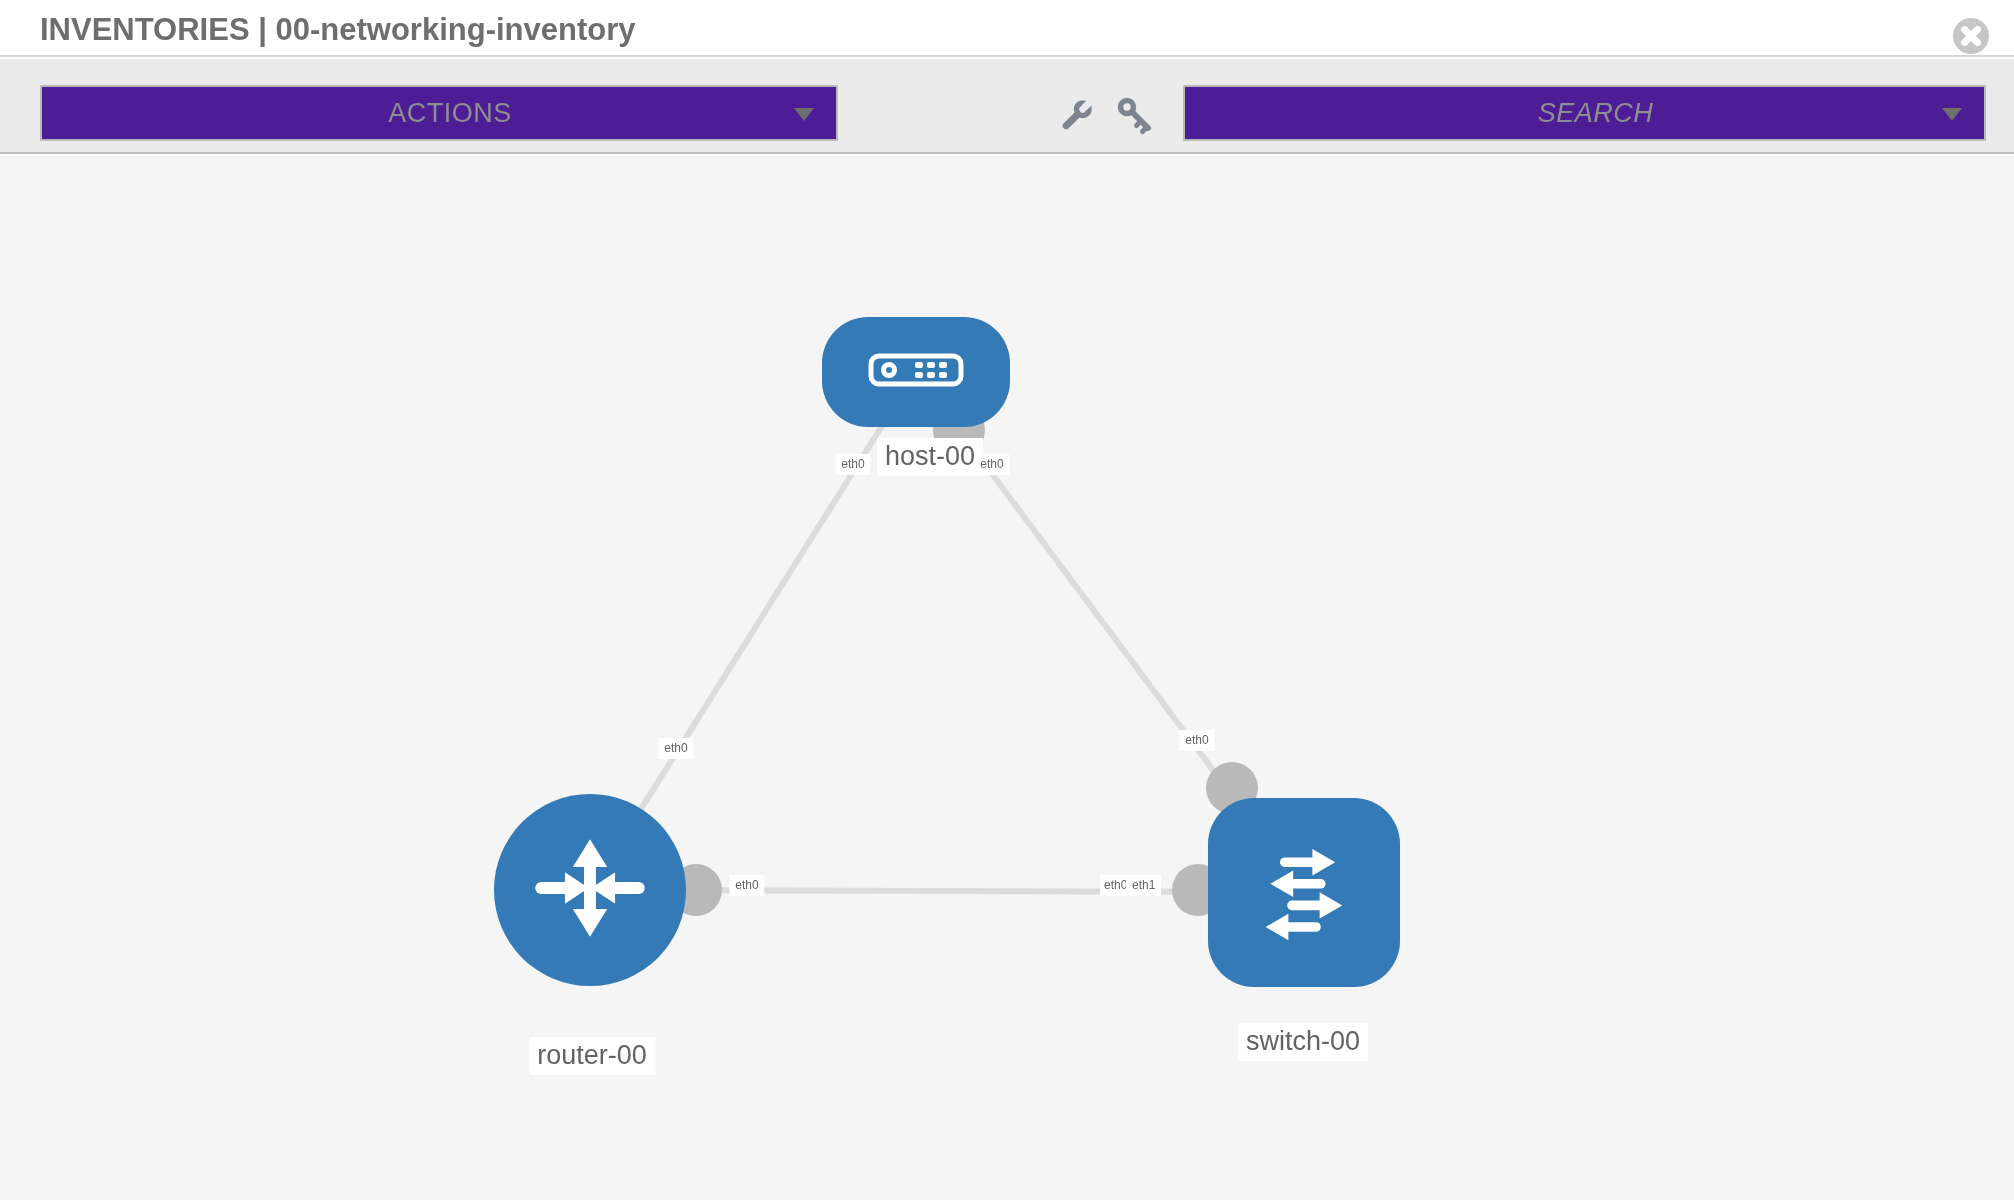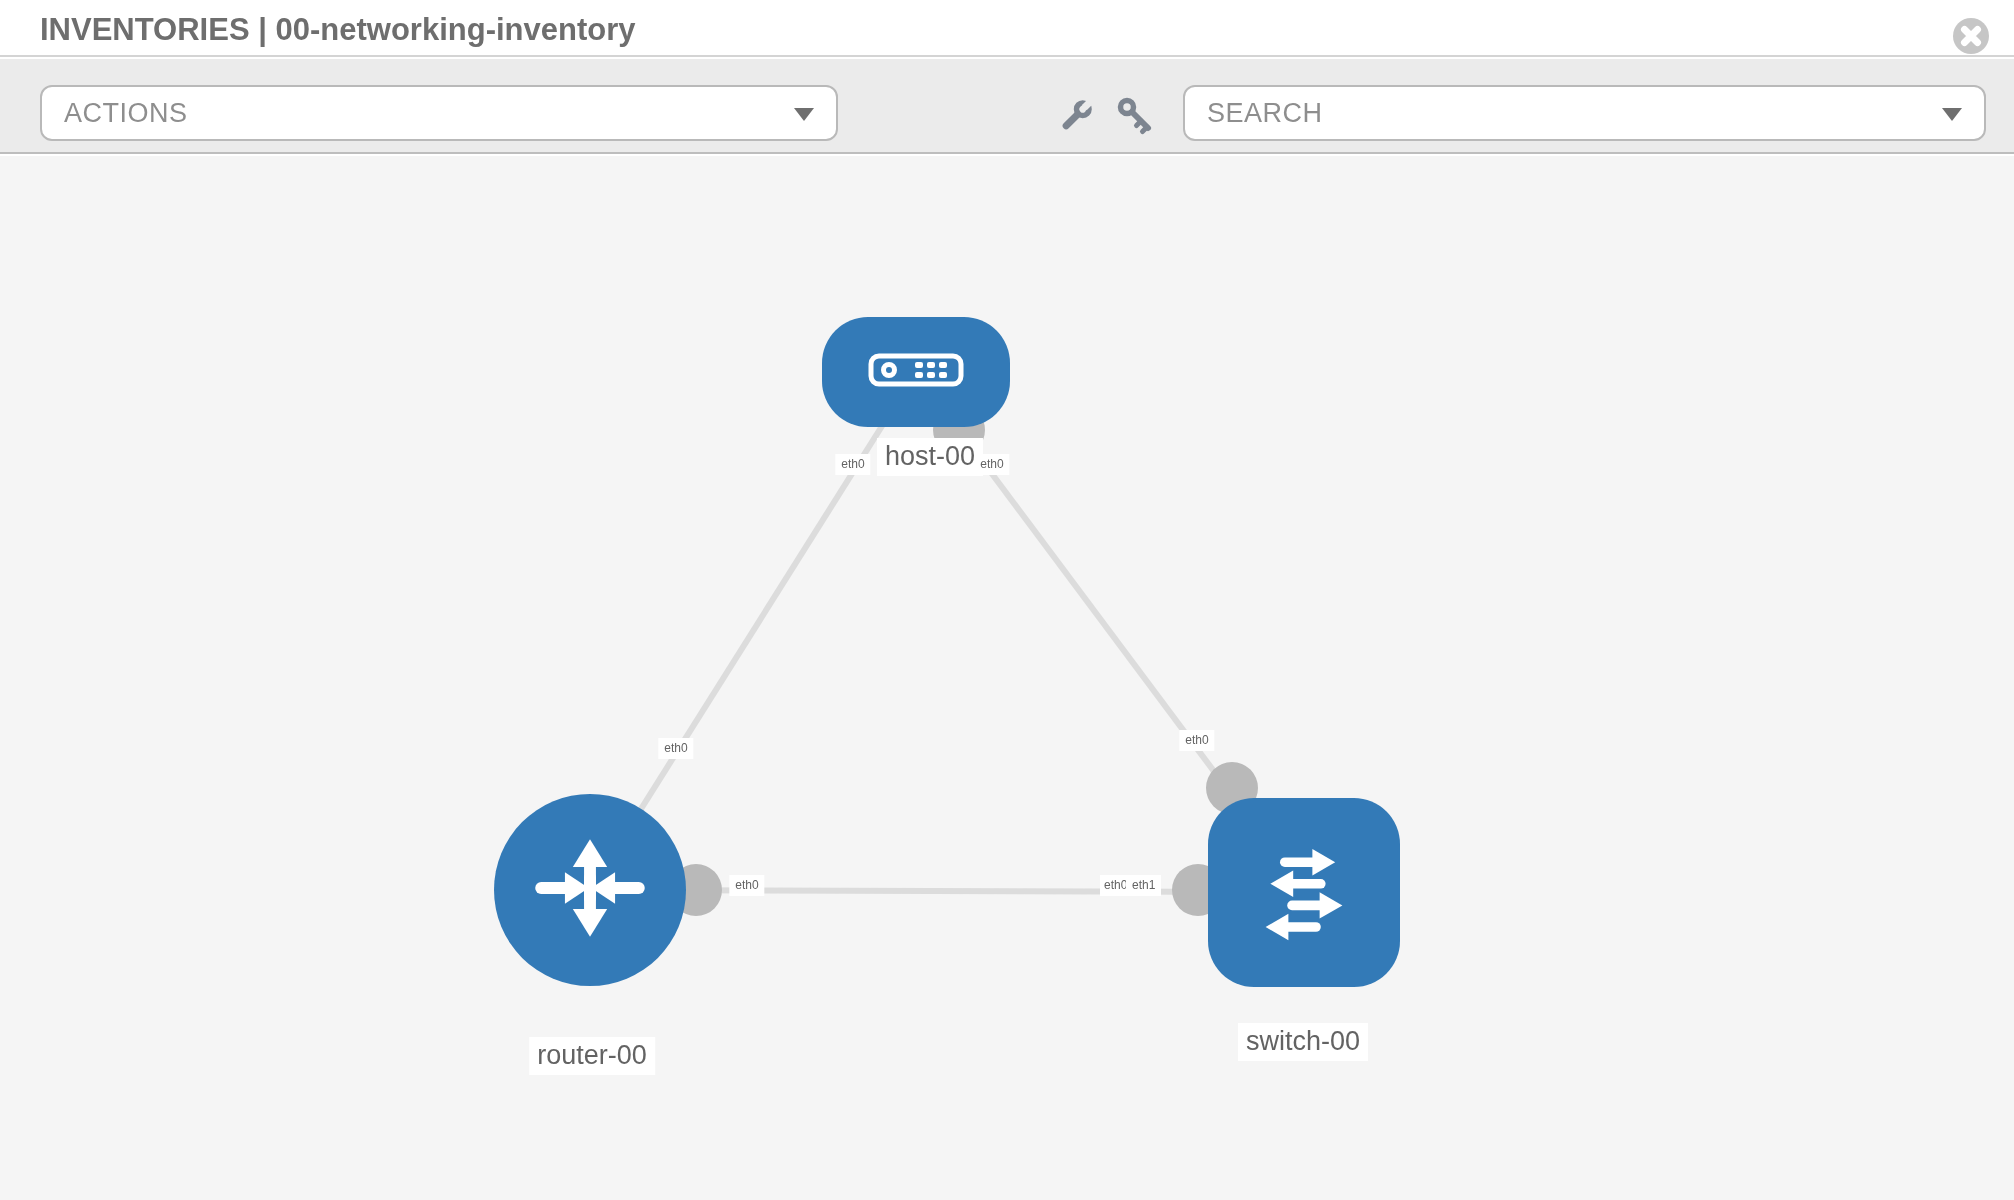--- a/index.html
+++ b/index.html
@@ -24,25 +24,25 @@
     cursor: pointer; border: none; background: transparent; padding: 0;
   }
 
   
   .toolbar {
     position: absolute; top: 59px; left: 0; width: 2014px; height: 95px;
     background: #ebebeb; border-bottom: 2px solid #bdbdbd;
   }
   .select-box {
     position: absolute; top: 26px; height: 56px;
-    background: #ffffff; border: 2px solid #b9b9b9; border-radius: 12px;
-    display: flex; align-items: center; cursor: pointer;
+    background: #4c1d95; border: 2px solid #b9b9b9; border-radius: 1px;
+    display: flex; align-items: center; cursor: pointer; justify-content: center;
   }
   .actions-box { left: 40px;  width: 798px; }
-  .search-box  { left: 1183px; width: 803px; }
+  .search-box  { left: 1183px; width: 803px; font-style: italic; }
   .select-label { margin-left: 22px; font-size: 27px; color: #8e8e8e; letter-spacing: 0.5px; }
   .caret {
     position: absolute; right: 22px; top: 21px; width: 0; height: 0;
     border-left: 10px solid transparent; border-right: 10px solid transparent;
     border-top: 13px solid #6f6f6f;
   }
   .tool-btn {
     position: absolute; top: 95px; width: 48px; height: 44px;
     border: none; background: transparent; padding: 0; cursor: pointer;
   }

